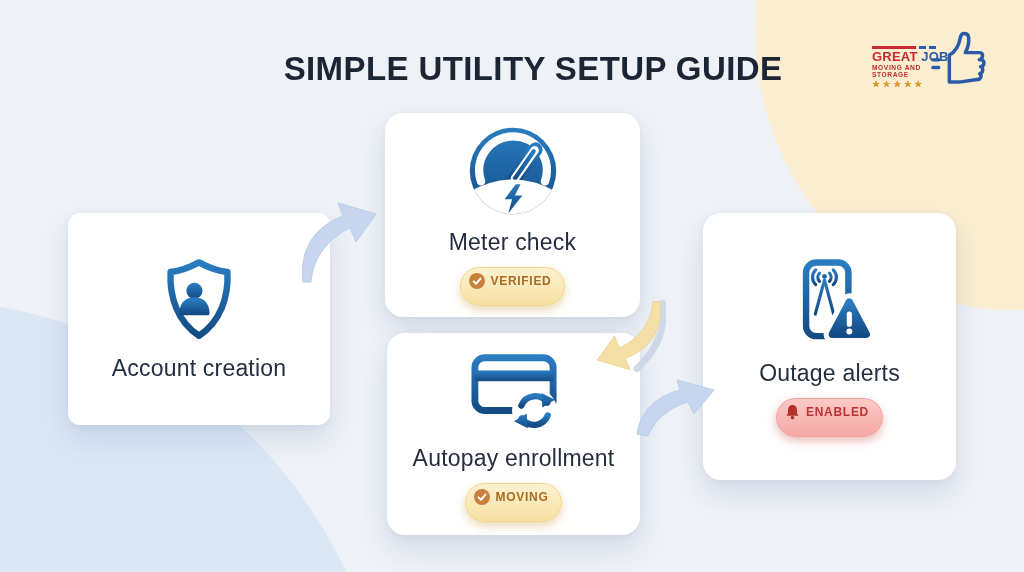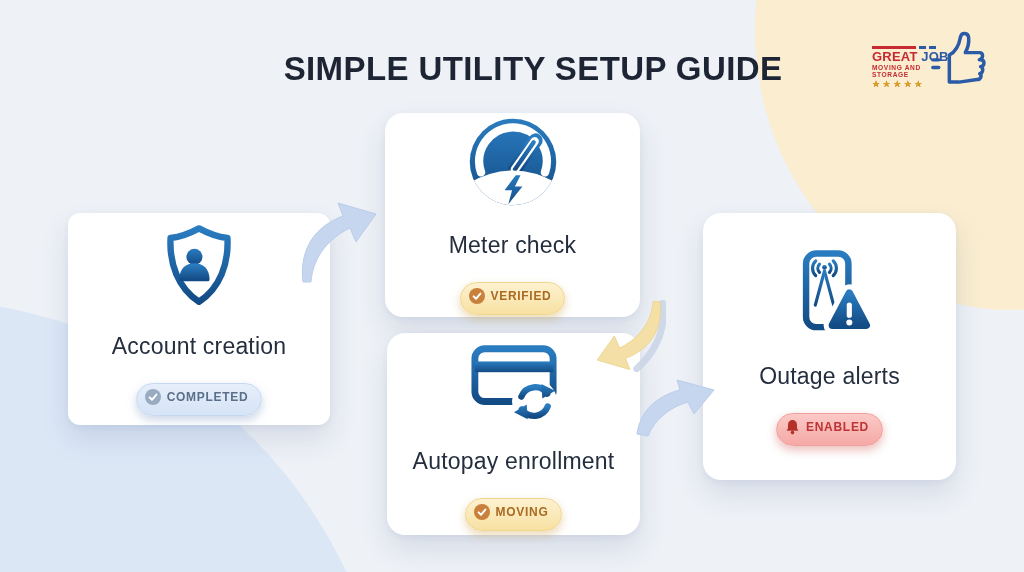--- a/index.html
+++ b/index.html
@@ -32,31 +32,31 @@
   .logo-line1 { font-size:13px; font-weight:800; letter-spacing:0.2px; line-height:1.0; }
   .logo-word1 { color:#c62a33; }
   .logo-word2 { color:#2b5aa7; }
   .logo-tagline { font-size:6.6px; font-weight:700; color:#c62a33; letter-spacing:0.62px; margin-top:1px; }
   .logo-stars { font-size:9px; color:#d9a41e; letter-spacing:2.5px; margin-top:1px; text-shadow:0 0 0.5px #b5392f; }
   
   .card {
     position:absolute; background:#ffffff; border-radius:18px;
     box-shadow:0 14px 28px rgba(45,75,130,0.13), 0 2px 6px rgba(45,75,130,0.06);
     display:flex; flex-direction:column; align-items:center; justify-content:center;
-    gap:23px;
+    gap:11px;
   }
   .card-1 { left:68px;  top:213px; width:262px; height:212px;border-radius:12px; }
   .card-2 { left:385px; top:113px; width:255px; height:204px; }
   .card-3 { left:387px; top:333px; width:253px; height:202px; }
   .card-4 { left:703px; top:213px; width:253px; height:267px; }
   .step-label { font-size:23px; font-weight:500; color:#252e3f; letter-spacing:0.2px; }
   
   .badge {
     display:flex; align-items:center; gap:6px;
-    padding:5px 13px 10px 8px; border-radius:999px;
+    padding:5px 13px 16px 8px; border-radius:999px;
     font-size:12px; font-weight:700; letter-spacing:0.7px;
   }
   .badge-blue {
     background:linear-gradient(#e6eefa,#d6e4f6); border:1px solid #c6d8f0;
     color:#5b6f89; box-shadow:0 4px 10px rgba(110,140,185,0.35);
   }
   .badge-yellow {
     background:linear-gradient(#fdf2d0,#f7e0a2); border:1px solid #f1d58c;
     color:#a96a22; box-shadow:0 4px 10px rgba(205,160,70,0.40);
   }
@@ -115,27 +115,20 @@
     <svg width="88" height="88" viewBox="0 0 96 96">
       <path d="M48,7 C59,13 70,16.5 79,17.5 C80.5,45 71,72 48,87 C25,72 15.5,45 17,17.5 C26,16.5 37,13 48,7 Z" fill="none" stroke="url(#blu)" stroke-width="7" stroke-linejoin="round"></path>
       <circle cx="43" cy="38" r="8.8" fill="url(#blu)"></circle>
       <path d="M28,63 C28,51 35,46.5 43,46.5 C51,46.5 58,51 58,63 Z" fill="url(#blu)" stroke="url(#blu)" stroke-width="3" stroke-linejoin="round"></path>
       <g stroke="url(#blu)" stroke-width="5.6" stroke-linecap="round">
         <path d="M64,31.5 L64,46.5"></path>
           <path d="M56.5,39 L71.5,39"></path>
       </g>
     </svg>
     <div class="step-label">Account creation</div>
-    <div class="badge badge-blue">
-      <svg width="16" height="16" viewBox="0 0 16 16">
-        <circle cx="8" cy="8" r="8" fill="#98abc1"></circle>
-        <path d="M4.6,8.4 L7,10.8 L11.4,5.6" fill="none" stroke="#fff" stroke-width="2" stroke-linecap="round" stroke-linejoin="round"></path>
-      </svg>
-      <span>COMPLETED</span>
-    </div>
   </div>
 
   <div class="card card-2">
     <svg width="94" height="94" viewBox="0 0 100 100">
       <circle cx="50" cy="50" r="46" fill="url(#blu)"></circle>
       <g clip-path="url(#gaugeClip)">
         <path d="M16,61 A36,36 0 1 1 84,61" fill="none" stroke="#fff" stroke-width="9" stroke-linecap="round"></path>
         <path d="M52,58 L74,27" stroke="url(#blu)" stroke-width="15" stroke-linecap="round"></path>
         <path d="M52,58 L73,28" stroke="#fff" stroke-width="9" stroke-linecap="round"></path>
         <path d="M52,58 L72,29" stroke="url(#blu)" stroke-width="4.5" stroke-linecap="round"></path>

